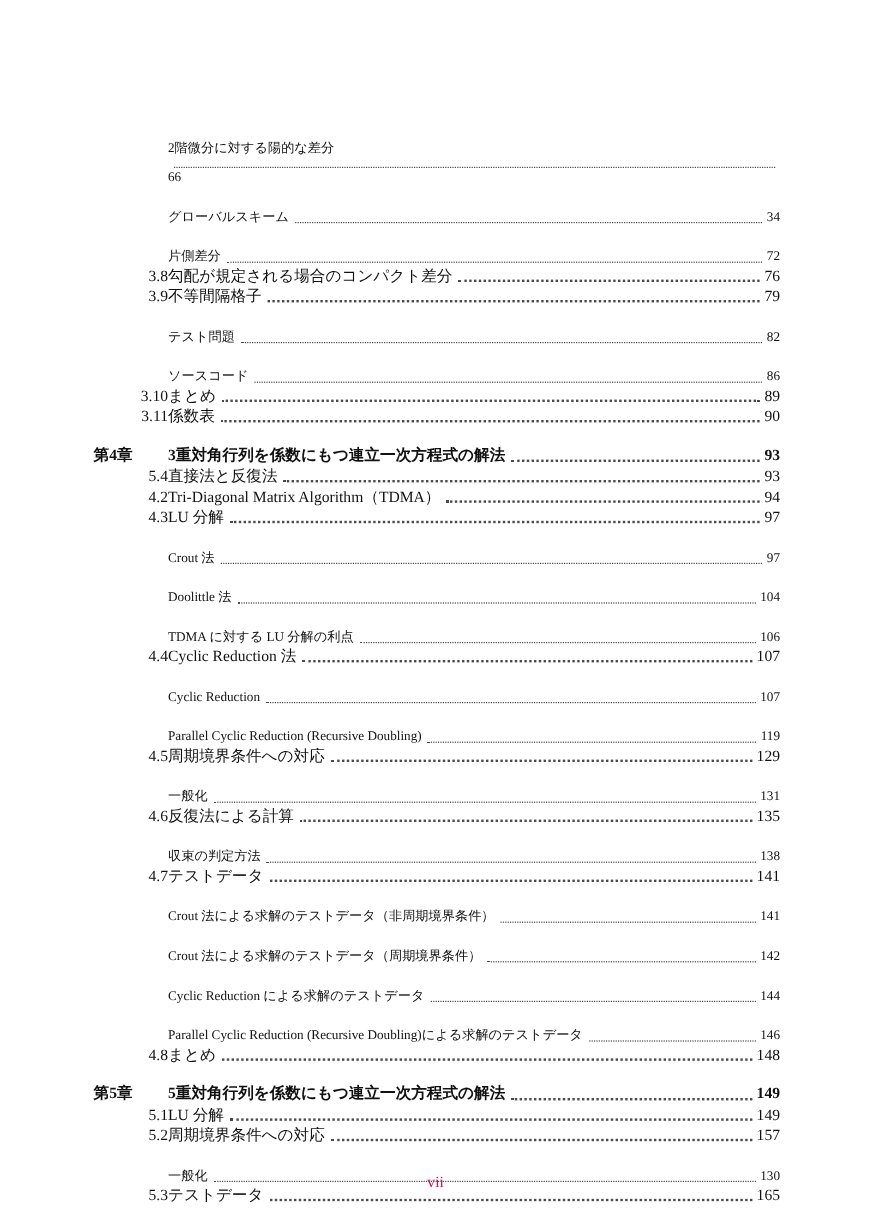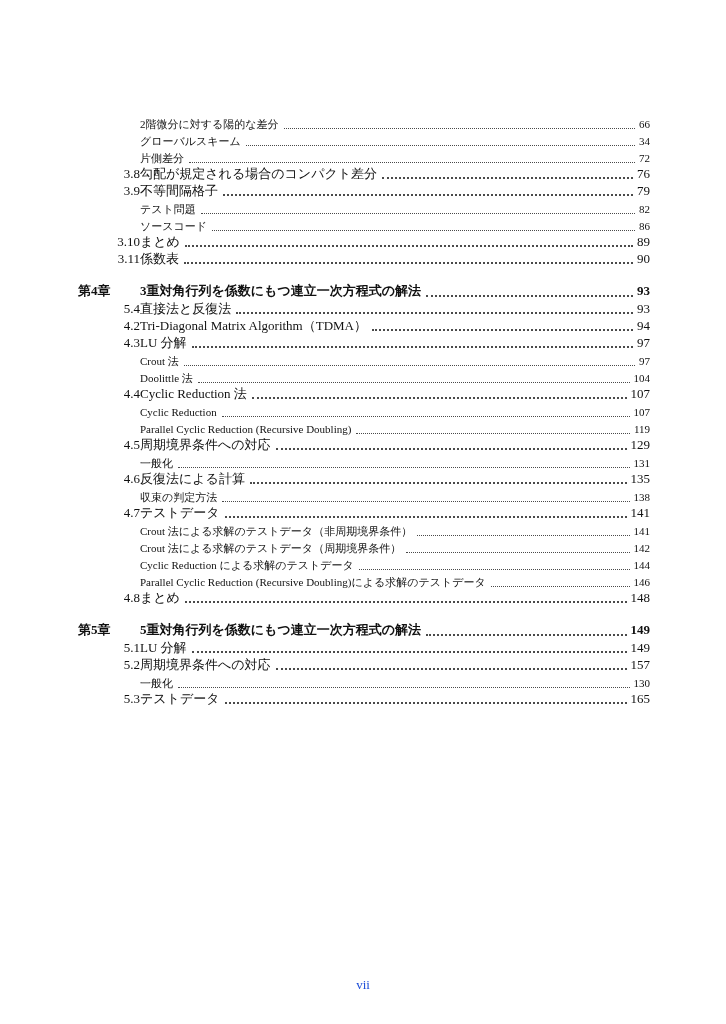--- a/index.html
+++ b/index.html
@@ -43,21 +43,21 @@
   }
   .row .pg {
     white-space: nowrap;
     flex: 0 0 auto;
   }
 
   
   .row.sub {
     font-size: 11px;
     line-height: 13px;
-    margin-top: 4px;
+    margin-top: 20px;
     padding-left: 62px;
   }
   .row.sub .leader {
     border-bottom: 1.5px dotted #4a4a4a;
     margin-bottom: 2px;
   }
 
   
   .row.section {
     font-size: 13px;
@@ -75,30 +75,30 @@
     font-size: 13px;
     line-height: 18px;
     font-weight: bold;
     margin-top: 15px;
   }
   .row.chapter .num {
     width: 62px;
     box-sizing: border-box;
   }
 
-  .row:first-child { margin-top: 0; }
+  .row:first-child { margin-top: 0; flex-direction: column; }
 
   .footer {
     position: absolute;
     left: 0;
     top: 977px;
     width: 100%;
     text-align: center;
     font-size: 13px;
-    color: #1d4ed8;
+    color: #be185d;
   }
 </style>
 </head>
 <body>
 
 <div class="page">
   <div class="toc">
       <div class="row sub">
         <span class="label">2階微分に対する陽的な差分</span>
         <span class="leader"></span>
@@ -175,20 +175,25 @@
       <div class="row sub">
         <span class="label">Crout 法</span>
         <span class="leader"></span>
         <span class="pg">97</span>
       </div>
       <div class="row sub">
         <span class="label">Doolittle 法</span>
         <span class="leader"></span>
         <span class="pg">104</span>
       </div>
+      <div class="row sub">
+        <span class="label">TDMA に対する LU 分解の利点</span>
+        <span class="leader"></span>
+        <span class="pg">106</span>
+      </div>
       <div class="row section">
         <span class="num">4.4</span>
         <span class="label">Cyclic Reduction 法</span>
         <span class="leader"></span>
         <span class="pg">107</span>
       </div>
       <div class="row sub">
         <span class="label">Cyclic Reduction</span>
         <span class="leader"></span>
         <span class="pg">107</span>

